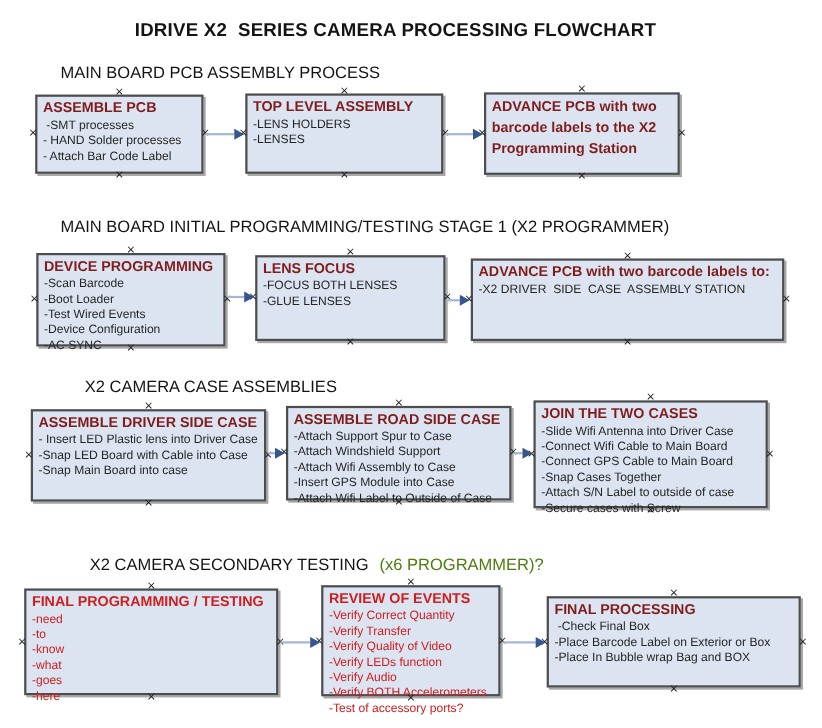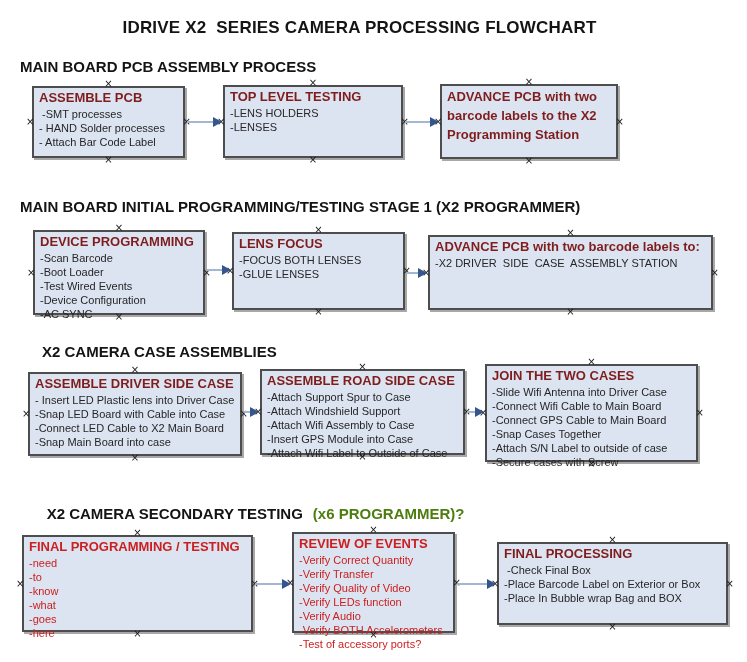--- a/index.html
+++ b/index.html
@@ -4,21 +4,21 @@
 <style>
   html,body{margin:0;padding:0;background:#ffffff;}
   body{width:747px;height:662px;font-family:"Liberation Sans",sans-serif;}
   .stage{position:relative;width:747px;height:662px;background:#ffffff;overflow:hidden;}
 
   .page-title{
     position:absolute;top:18px;left:0;width:719px;text-align:center;
     font-size:17px;font-weight:bold;color:#141414;white-space:pre;letter-spacing:.2px;
   }
   .heading{
-    position:absolute;font-size:15px;font-weight:bold;color:#141414;white-space:pre;
+    position:absolute;font-size:15px;font-weight:normal;color:#141414;white-space:pre;margin-left:35px;
   }
   .heading .suffix{color:#4d7c0f;margin-left:10px;}
 
   .box{
     position:absolute;box-sizing:border-box;
     background:#dce4f1;border:2px solid #4d4d4d;
     box-shadow:2px 2px 0 #a8a8a8;
     padding:2px 5px;overflow:visible;
   }
   .box .title{font-size:13px;font-weight:bold;color:#7f1d1d;line-height:1.3;white-space:pre;}
@@ -65,21 +65,21 @@
         <div class="item"> -SMT processes</div>
         <div class="item">- HAND Solder processes</div>
         <div class="item">- Attach Bar Code Label</div>
       </div>
   <span class="conn top">×</span>
       <span class="conn bottom">×</span>
       <span class="conn left">×</span>
       <span class="conn right">×</span>
     </div>
   <div class="box" style="left:223px;top:85px;width:180px;height:73px;">
-    <div class="title">TOP LEVEL TESTING</div>
+    <div class="title">TOP LEVEL ASSEMBLY</div>
     <div class="items">
         <div class="item">-LENS HOLDERS</div>
         <div class="item">-LENSES</div>
       </div>
   <span class="conn top">×</span>
       <span class="conn bottom">×</span>
       <span class="conn left">×</span>
       <span class="conn right">×</span>
     </div>
   <div class="box wrap-title" style="left:440px;top:84px;width:178px;height:75px;">
@@ -125,21 +125,20 @@
       <span class="conn bottom">×</span>
       <span class="conn left">×</span>
       <span class="conn right">×</span>
     </div>
 
   <div class="box" style="left:28px;top:372px;width:214px;height:84px;">
     <div class="title">ASSEMBLE DRIVER SIDE CASE</div>
     <div class="items">
         <div class="item">- Insert LED Plastic lens into Driver Case</div>
         <div class="item">-Snap LED Board with Cable into Case</div>
-        <div class="item">-Connect LED Cable to X2 Main Board</div>
         <div class="item">-Snap Main Board into case</div>
       </div>
   <span class="conn top">×</span>
       <span class="conn bottom">×</span>
       <span class="conn left">×</span>
       <span class="conn right">×</span>
     </div>
   <div class="box" style="left:260px;top:369px;width:205px;height:86px;">
     <div class="title">ASSEMBLE ROAD SIDE CASE</div>
     <div class="items">

